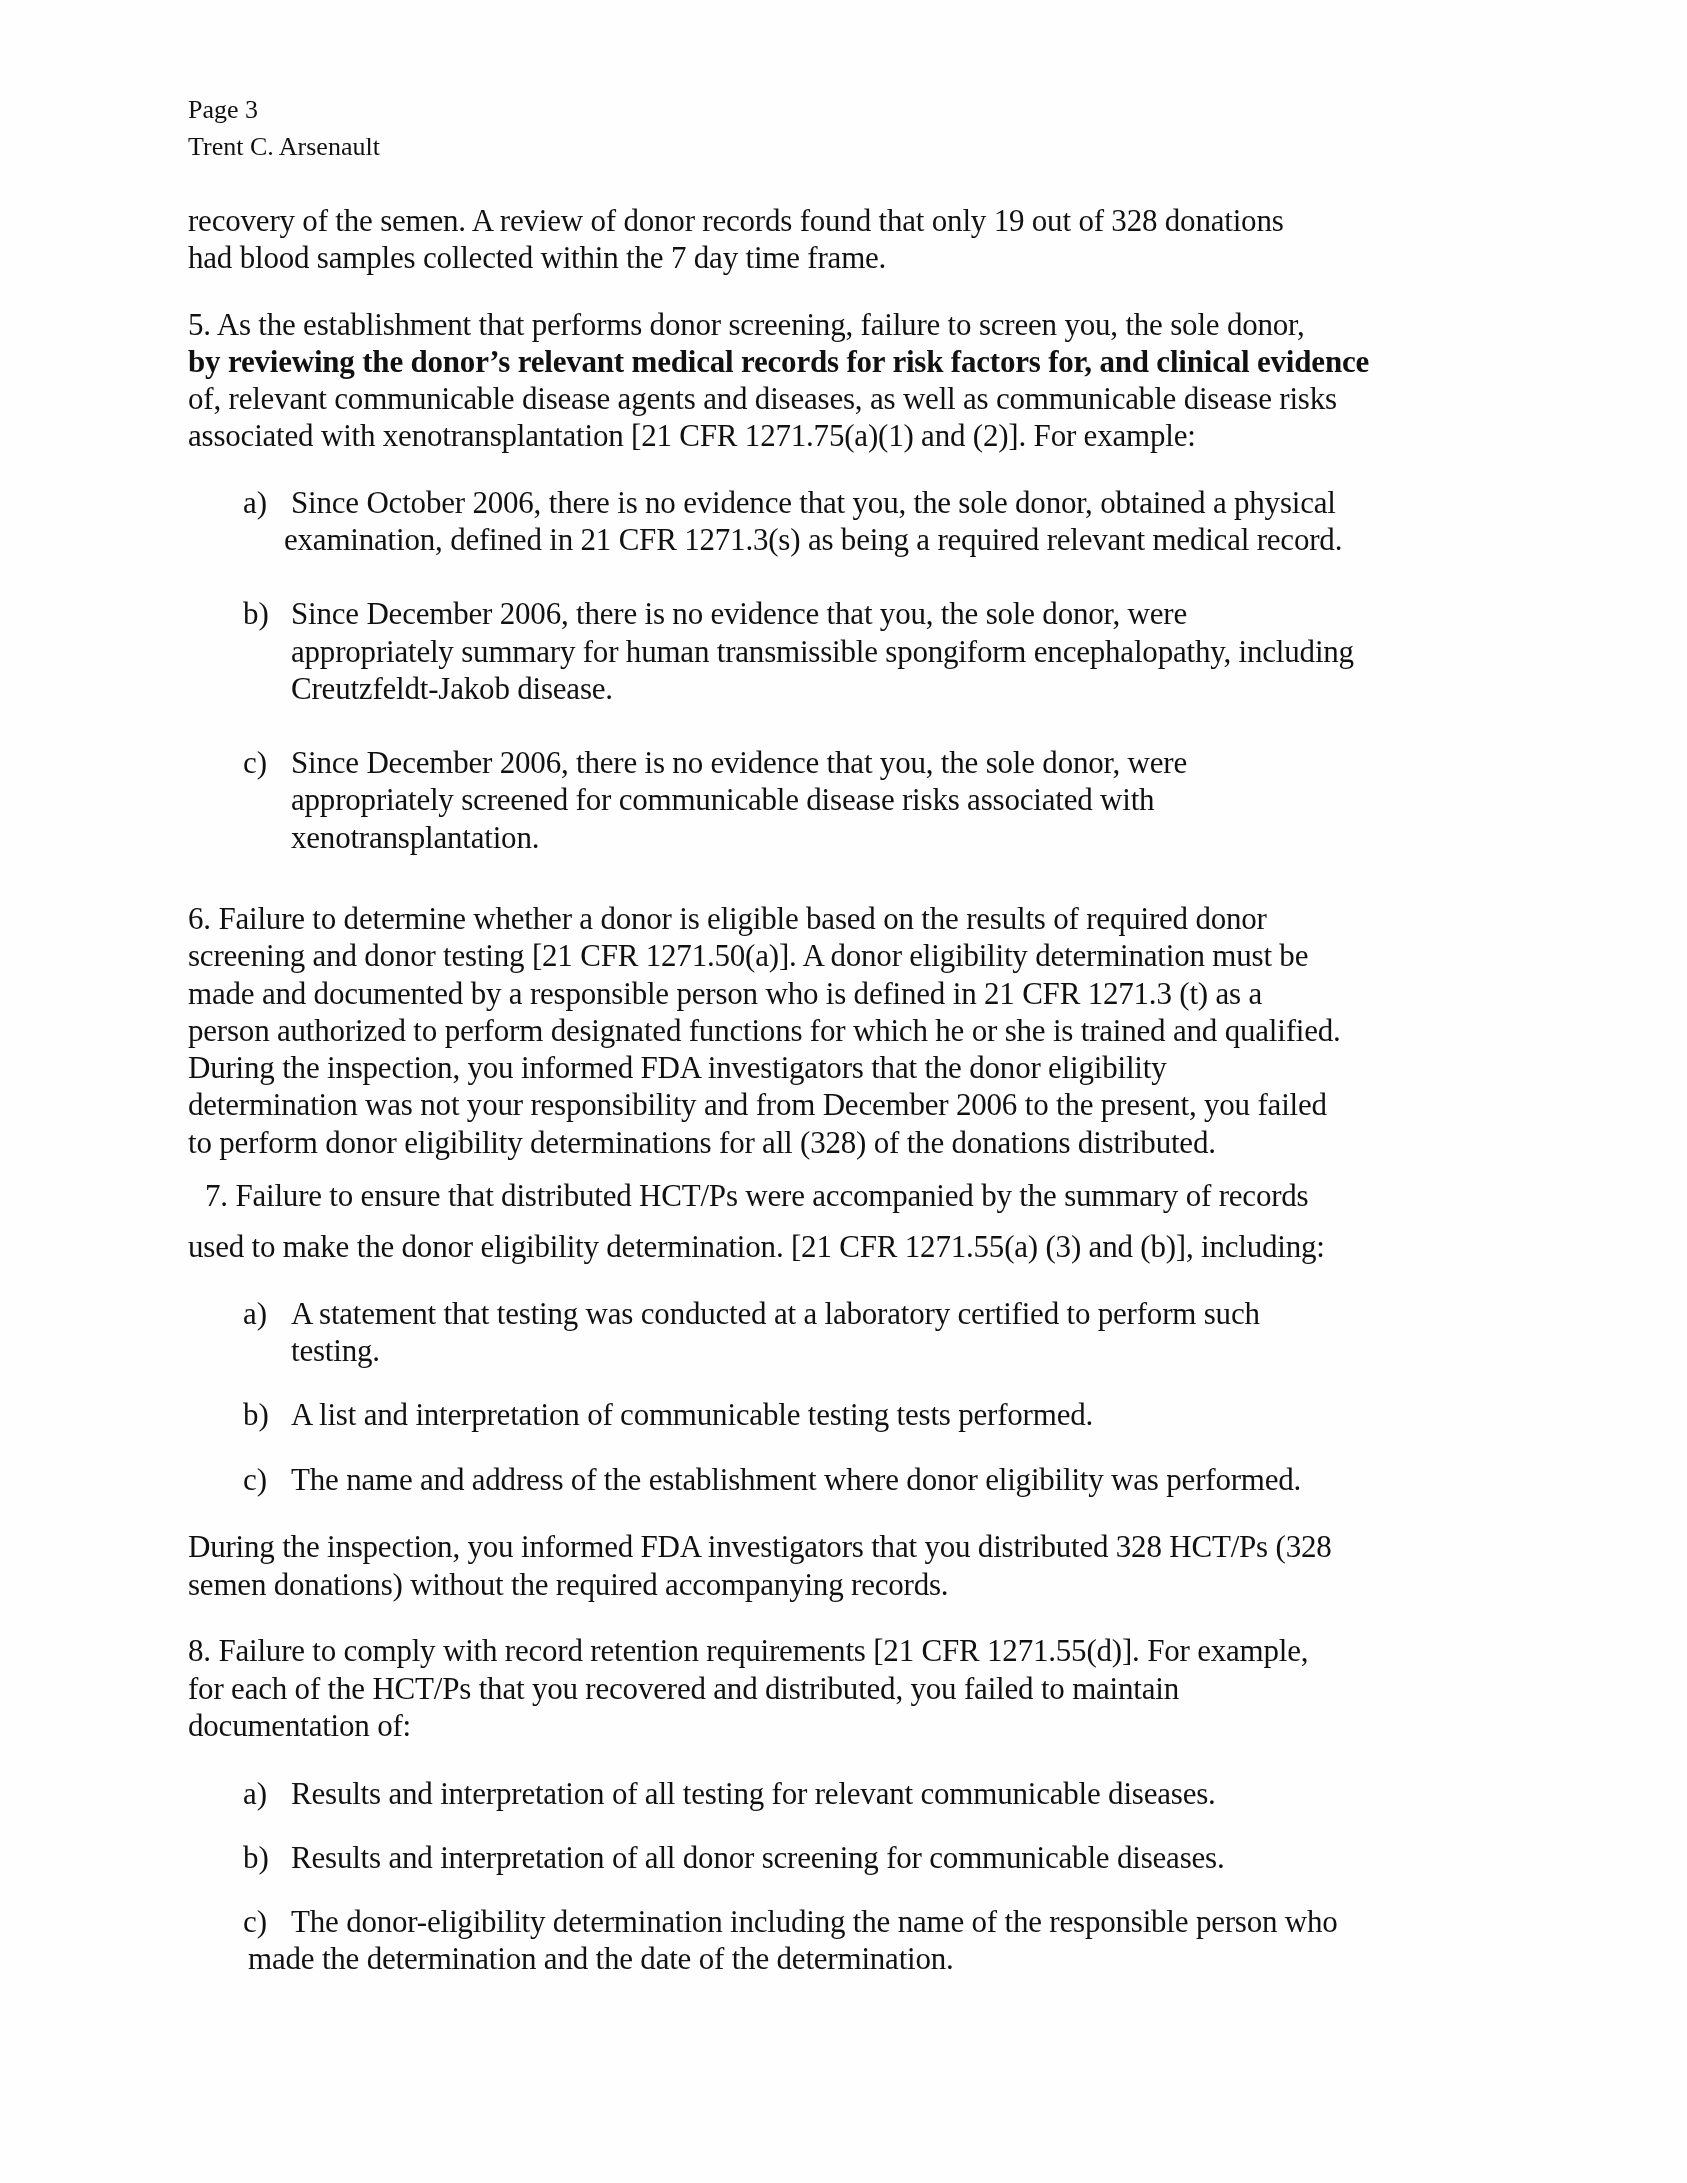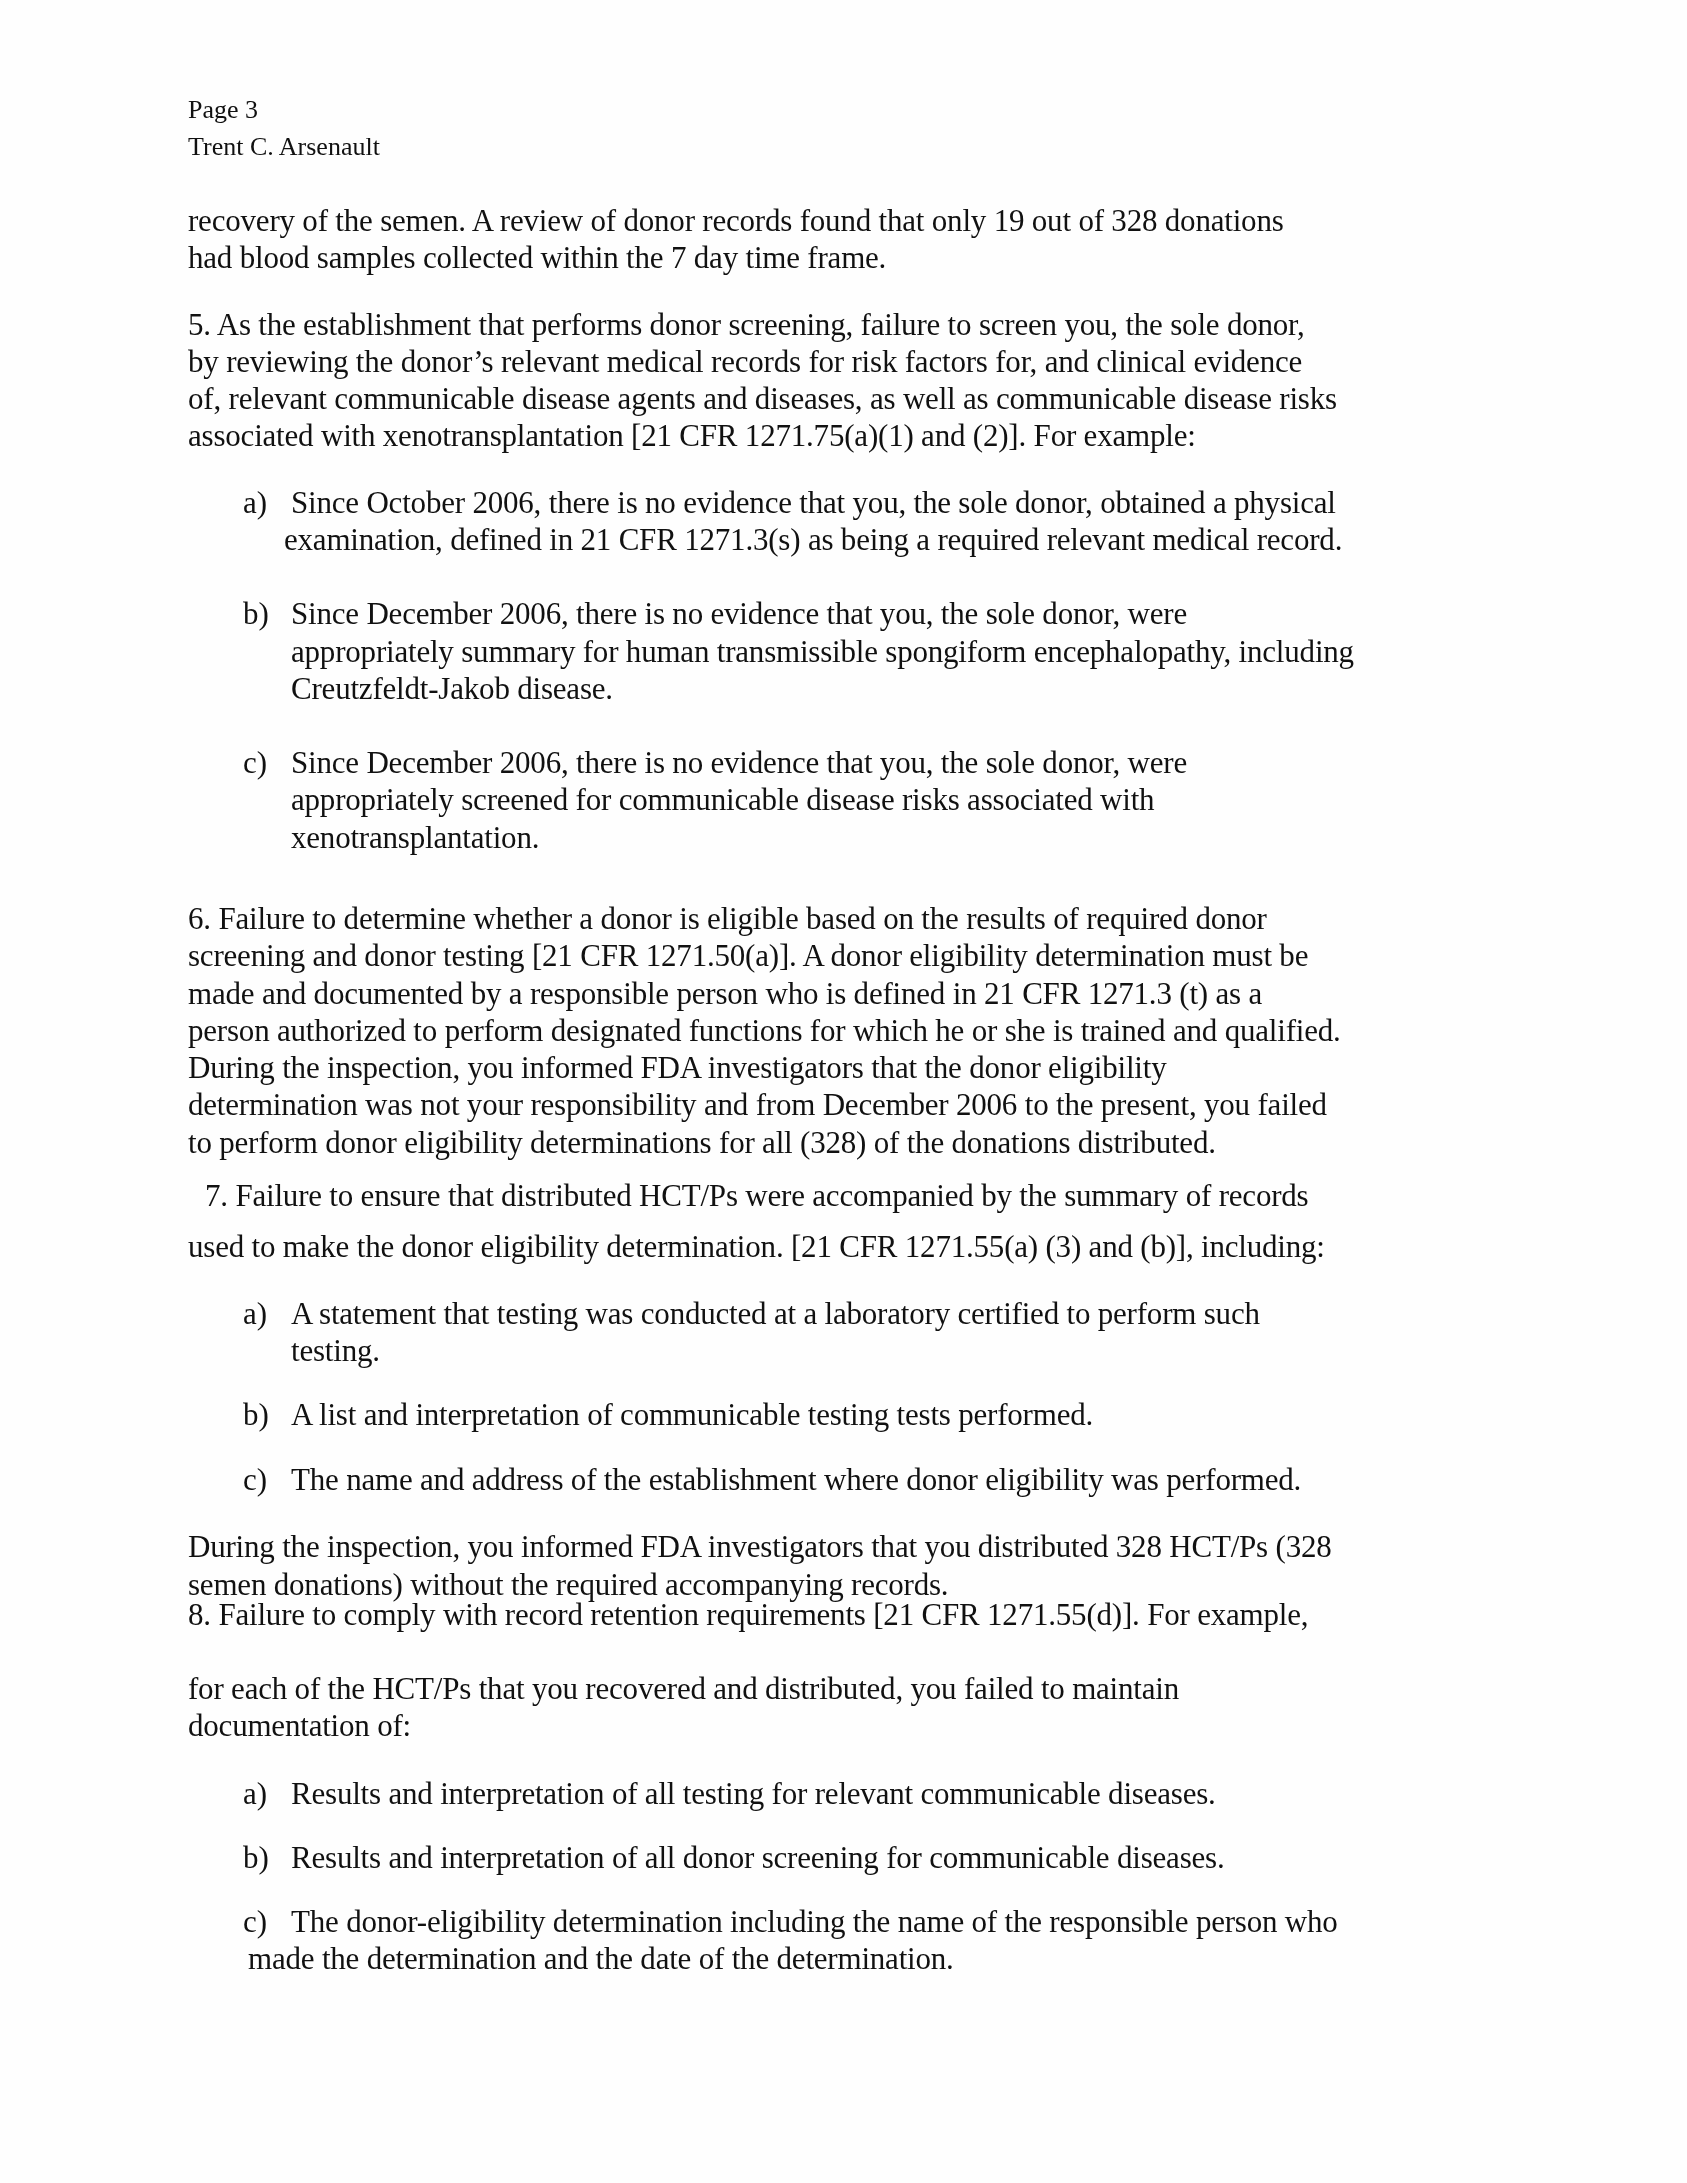--- a/index.html
+++ b/index.html
@@ -49,21 +49,21 @@
   <div class="header-line" style="left:188px; top:91px;">Page 3</div>
   <div class="header-line" style="left:188px; top:128px;">Trent C. Arsenault</div>
 
   <div>
     <div class="line" style="left:188px; top:202px;">recovery of the semen.  A review of donor records found that only 19 out of 328 donations</div>
     <div class="line" style="left:188px; top:239px;">had blood samples collected within the 7 day time frame.</div>
   </div>
 
   <div>
     <div class="line" style="left:188px; top:306px;">5.  As the establishment that performs donor screening, failure to screen you, the sole donor,</div>
-    <div class="line" style="left:188px; top:343px;">by reviewing the donor’s relevant medical records for risk factors for, and clinical evidence</div>
+    <div class="line" style="left:188px; top:343px;font-weight:bold;">by reviewing the donor’s relevant medical records for risk factors for, and clinical evidence</div>
     <div class="line" style="left:188px; top:380px;">of, relevant communicable disease agents and diseases, as well as communicable disease risks</div>
     <div class="line" style="left:188px; top:417px;">associated with xenotransplantation [21 CFR 1271.75(a)(1) and (2)].  For example:</div>
   </div>
 
   <div>
     <div class="marker" style="left:243px; top:484px;">a)</div>
     <div class="line" style="left:291px; top:484px;">Since October 2006, there is no evidence that you, the sole donor, obtained a physical</div>
     <div class="line" style="left:284px; top:521px;">examination, defined in 21 CFR 1271.3(s) as being a required relevant medical record.</div>
   </div>
 
@@ -111,21 +111,21 @@
     <div class="marker" style="left:243px; top:1461px;">c)</div>
     <div class="line" style="left:291px; top:1461px;">The name and address of the establishment where donor eligibility was performed.</div>
   </div>
 
   <div>
     <div class="line" style="left:188px; top:1528px;">During the inspection, you informed FDA investigators that you distributed 328 HCT/Ps (328</div>
     <div class="line" style="left:188px; top:1566px;">semen donations) without the required accompanying records.</div>
   </div>
 
   <div>
-    <div class="line" style="left:188px; top:1596px;">8.  Failure to comply with record retention requirements [21 CFR 1271.55(d)]. For example,</div>
+    <div class="line" style="left:188px; top:1632px;">8.  Failure to comply with record retention requirements [21 CFR 1271.55(d)]. For example,</div>
     <div class="line" style="left:188px; top:1670px;">for each of the HCT/Ps that you recovered and distributed, you failed to maintain</div>
     <div class="line" style="left:188px; top:1707px;">documentation of:</div>
   </div>
 
   <div>
     <div class="marker" style="left:243px; top:1775px;">a)</div>
     <div class="line" style="left:291px; top:1775px;">Results and interpretation of all testing for relevant communicable diseases.</div>
   </div>
 
   <div>

